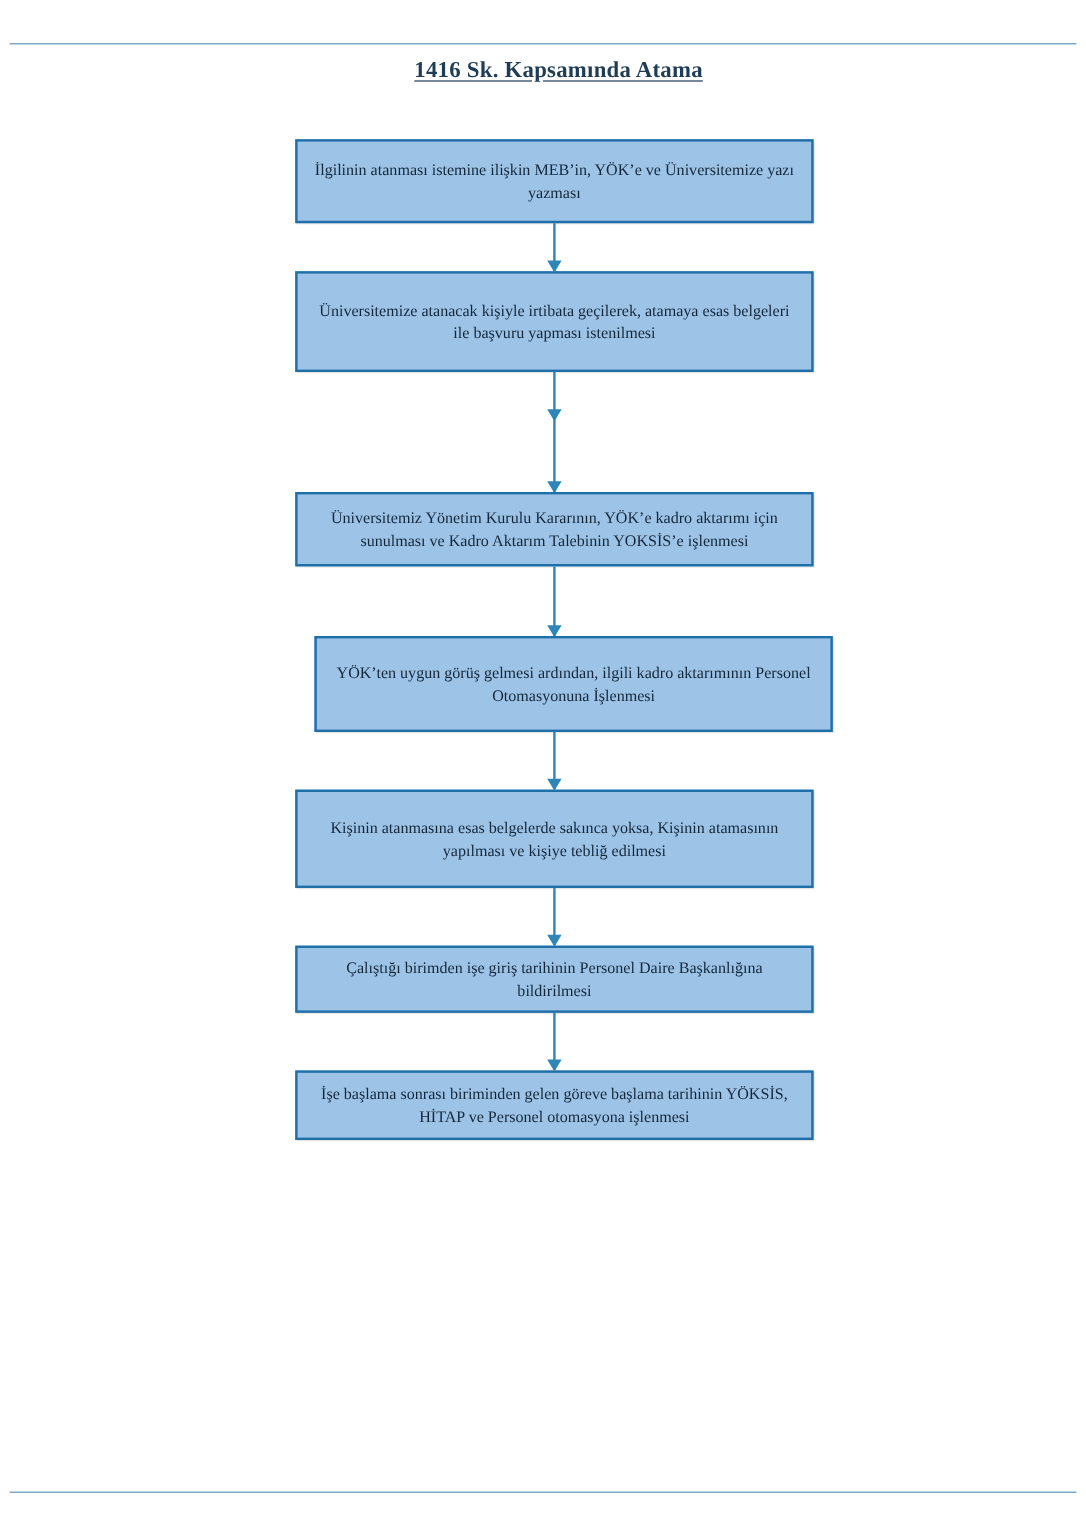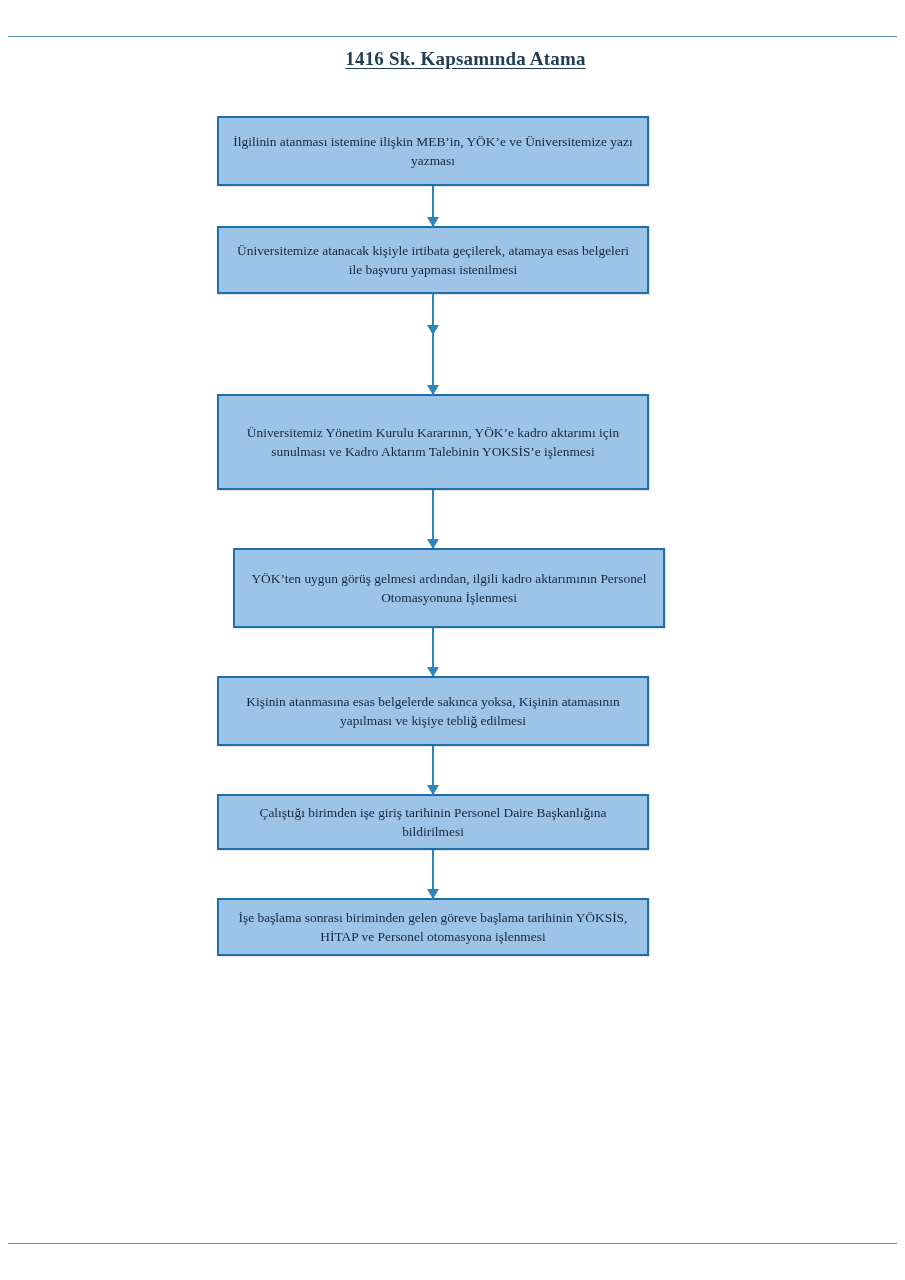--- a/index.html
+++ b/index.html
@@ -48,21 +48,21 @@
     letter-spacing: 0.2px;
     margin-left: 13px;
   }
   .title span {
     text-decoration: underline;
     text-underline-offset: 3px;
   }
 
   .flow {
     position: absolute;
-    left: 217px;
+    left: 246px;
     top: 116px;
     width: 432px;
   }
 
   .node {
     position: relative;
     box-sizing: border-box;
     width: 432px;
     border: 2px solid #1f6fa8;
     background: #9dc3e6;
@@ -121,46 +121,46 @@
 
   <div class="flow">
 
     <div class="node" style="height:70px;">
       <span class="node-text">İlgilinin atanması istemine ilişkin MEB’in, YÖK’e ve Üniversitemize yazı yazması</span>
     </div>
     <div class="gap" style="height:40px;">
       <div class="connector"></div>
     </div>
 
-    <div class="node" style="height:68px;">
+    <div class="node" style="height:84px;">
       <span class="node-text">Üniversitemize atanacak kişiyle irtibata geçilerek, atamaya esas belgeleri ile başvuru yapması istenilmesi</span>
     </div>
     <div class="gap" style="height:40px;">
       <div class="connector"></div>
     </div>
 
     <div class="gap" style="height:60px;">
       <div class="connector"></div>
     </div>
 
-    <div class="node" style="height:96px;">
+    <div class="node" style="height:62px;">
       <span class="node-text">Üniversitemiz Yönetim Kurulu Kararının, YÖK’e kadro aktarımı için sunulması ve Kadro Aktarım Talebinin YOKSİS’e işlenmesi</span>
     </div>
     <div class="gap" style="height:58px;">
       <div class="connector"></div>
     </div>
 
     <div class="node" style="height:80px;margin-left:16px;">
       <span class="node-text">YÖK’ten uygun görüş gelmesi ardından, ilgili kadro aktarımının Personel Otomasyonuna İşlenmesi</span>
     </div>
     <div class="gap" style="height:48px;">
       <div class="connector"></div>
     </div>
 
-    <div class="node" style="height:70px;">
+    <div class="node" style="height:82px;">
       <span class="node-text">Kişinin atanmasına esas belgelerde sakınca yoksa, Kişinin atamasının yapılması ve kişiye tebliğ edilmesi</span>
     </div>
     <div class="gap" style="height:48px;">
       <div class="connector"></div>
     </div>
 
     <div class="node" style="height:56px;">
       <span class="node-text">Çalıştığı birimden işe giriş tarihinin Personel Daire Başkanlığına bildirilmesi</span>
     </div>
     <div class="gap" style="height:48px;">

